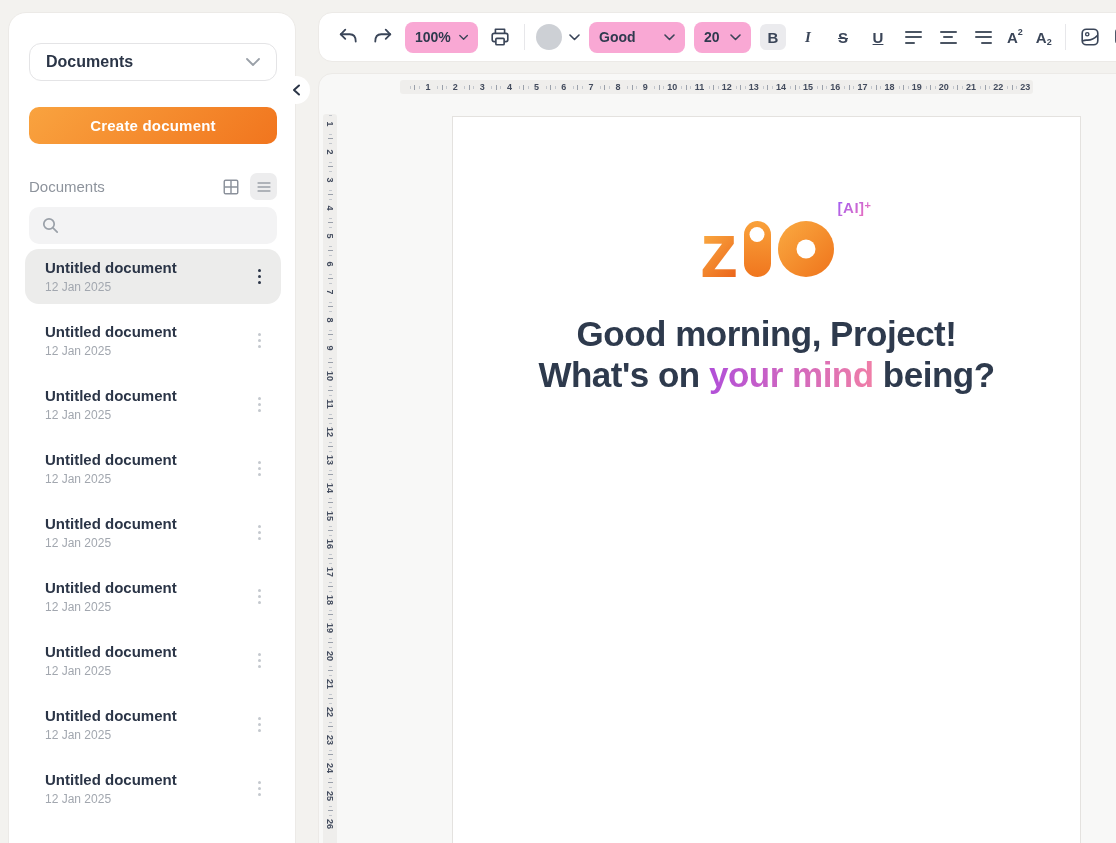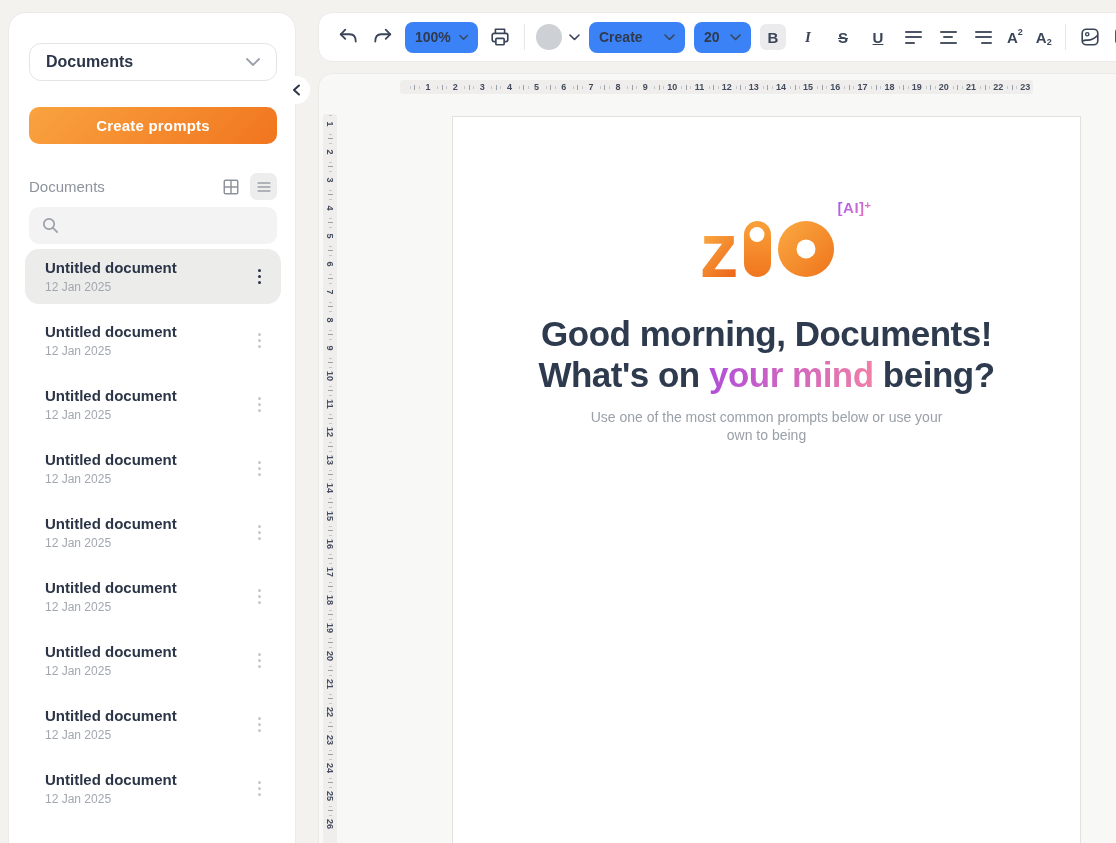--- a/index.html
+++ b/index.html
@@ -77,21 +77,21 @@
   .toolbar {
     position:absolute; left:318px; top:12px; width:812px; height:50px;
     background:#fff; border:1px solid #eceae7; border-radius:14px;
     display:flex; align-items:center; gap:9px; padding:0 0 0 16px; overflow:hidden;
   }
   .tb-btn {
     width:26px; height:26px; border:none; background:none; border-radius:6px;
     display:flex; align-items:center; justify-content:center; padding:0; flex:0 0 auto;
   }
   .pill {
-    height:31px; background:#3b82f6; border:none; border-radius:8px;
+    height:31px; background:#f9a8d4; border:none; border-radius:8px;
     display:flex; align-items:center; justify-content:space-between;
     padding:0 10px; gap:8px; flex:0 0 auto;
     font-size:14px; font-weight:600; color:#2f3a4e;
   }
   .pill.zoom { width:73px; }
   .pill.font { width:96px; }
   .pill.size { width:57px; }
   .tb-div { width:1px; height:26px; background:#e7e7ea; flex:0 0 auto; margin:0 2px; }
   .swatch-btn { display:flex; align-items:center; gap:7px; border:none; background:none; padding:0; flex:0 0 auto; }
   .swatch { width:26px; height:26px; border-radius:50%; background:#cdd0d5; }
@@ -196,21 +196,21 @@
 
 <aside class="sidebar">
 
   <div class="ws-select">
     <span class="lbl">Documents</span>
     <svg width="14" height="8" viewBox="0 0 14 8">
       <path d="M1 1 L7 7 L13 1" fill="none" stroke="#9aa0a8" stroke-width="1.8" stroke-linecap="round" stroke-linejoin="round"></path>
     </svg>
   </div>
 
-  <button class="create-btn">Create prompts</button>
+  <button class="create-btn">Create document</button>
 
   <div class="list-header">
     <span class="lbl">Documents</span>
     <div class="view-toggles">
       <button class="vt-btn">
         <svg width="18" height="18" viewBox="0 0 20 20">
           <rect x="2.5" y="2.5" width="15" height="15" rx="1.5" fill="none" stroke="#8b919b" stroke-width="1.6"></rect>
           <path d="M10 2.5 V17.5 M2.5 10 H17.5" stroke="#8b919b" stroke-width="1.6"></path>
         </svg>
       </button>
@@ -379,21 +379,21 @@
   <span class="tb-div"></span>
 
   <button class="swatch-btn">
     <span class="swatch"></span>
     <svg width="11" height="7" viewBox="0 0 11 7">
       <path d="M1 1 L5.5 5.5 L10 1" fill="none" stroke="#3a4558" stroke-width="1.6" stroke-linecap="round" stroke-linejoin="round"></path>
     </svg>
   </button>
 
   <button class="pill font">
-    <span>Create</span>
+    <span>Good</span>
     <svg width="11" height="7" viewBox="0 0 11 7">
       <path d="M1 1 L5.5 5.5 L10 1" fill="none" stroke="#3a4558" stroke-width="1.6" stroke-linecap="round" stroke-linejoin="round"></path>
     </svg>
   </button>
 
   <button class="pill size">
     <span>20</span>
     <svg width="11" height="7" viewBox="0 0 11 7">
       <path d="M1 1 L5.5 5.5 L10 1" fill="none" stroke="#3a4558" stroke-width="1.6" stroke-linecap="round" stroke-linejoin="round"></path>
     </svg>
@@ -666,19 +666,18 @@
   <div class="page">
 
     <div class="logo">
       <span class="z">z</span>
       <span class="i"></span>
       <span class="o"></span>
       <span class="ai-badge"><span>[AI]</span><span class="plus">+</span></span>
     </div>
 
     <h1 class="greeting">
-      <span>Good morning, Documents!</span><br>
+      <span>Good morning, Project!</span><br>
       <span>What's on </span><span class="hl">your mind</span><span> being?</span>
     </h1>
 
-    <p class="subtitle">Use one of the most common prompts below or use your own to being</p>
   </div>
 </div>
 
 </body></html>

